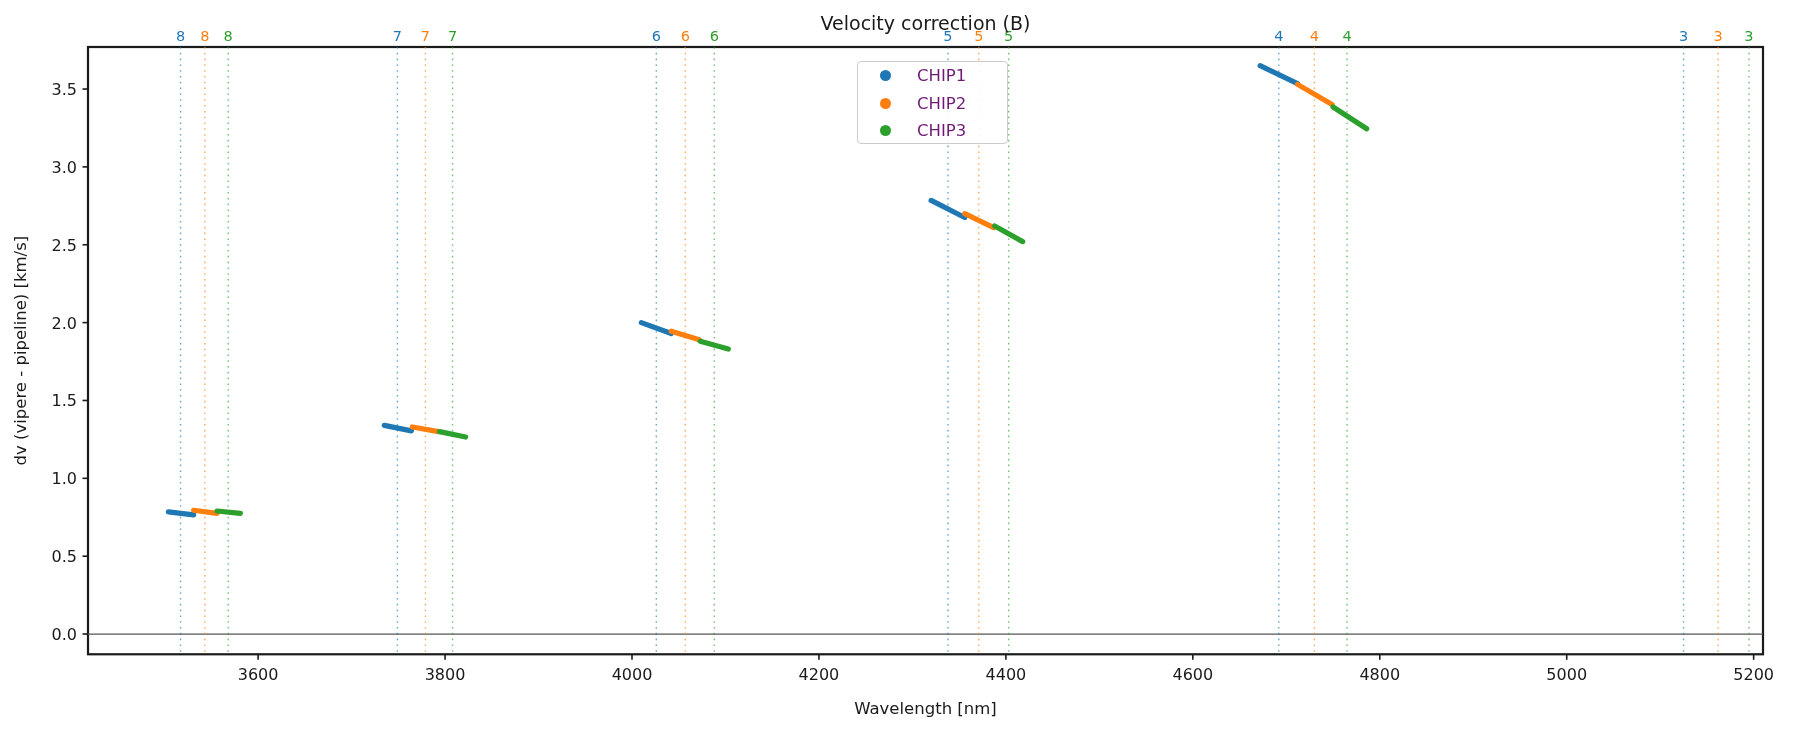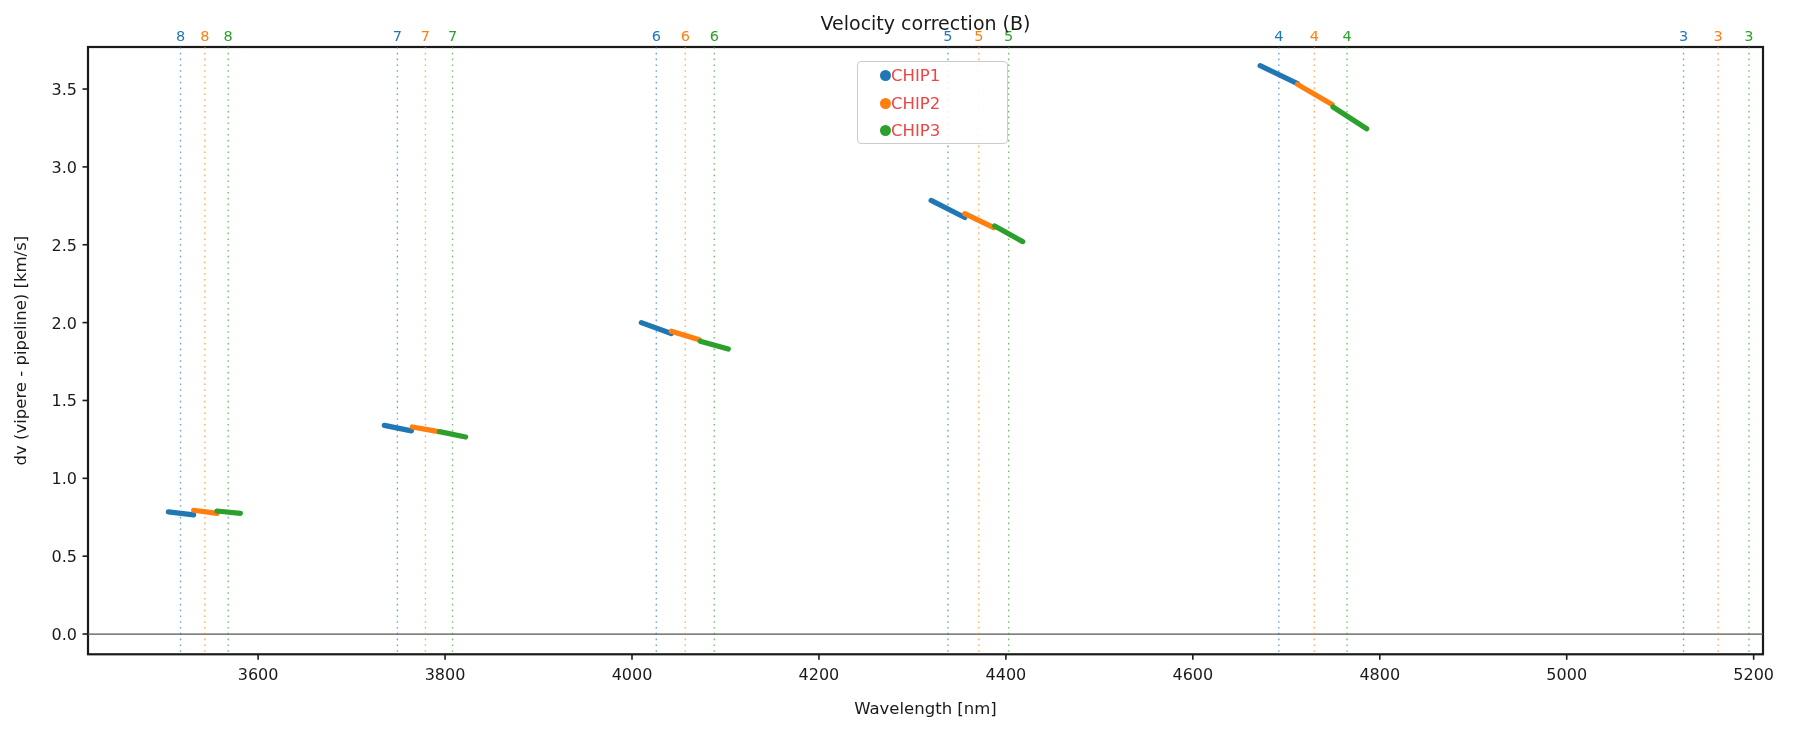--- a/index.html
+++ b/index.html
@@ -7,21 +7,21 @@
   #fig{position:relative;width:1800px;height:750px;overflow:hidden;background:#fff;}
   #plot-svg{position:absolute;left:0;top:0;width:1800px;height:750px;}
   .ttl{font-size:19px;fill:#1a1a1a;text-anchor:middle;}
   .axlbl{font-size:16.5px;fill:#1a1a1a;text-anchor:middle;}
   .tick{font-size:16px;fill:#1a1a1a;}
   .toptick{font-size:14.5px;text-anchor:middle;}
   .legend-box{position:absolute;border:1px solid #cccccc;border-radius:4px;background:rgba(255,255,255,0.88);
               left:857px;top:61px;width:151px;height:83px;box-sizing:border-box;}
   .legend-row{display:flex;align-items:center;height:27.5px;padding-left:22px;}
   .legend-dot{width:11px;height:11px;border-radius:50%;display:inline-block;}
-  .legend-txt{font-size:16.5px;color:#ef4444;font-family:"DejaVu Sans","Liberation Sans",sans-serif;}
+  .legend-txt{font-size:16.5px;color:#701a75;margin-left:26px;font-family:"DejaVu Sans","Liberation Sans",sans-serif;}
 </style>
 </head>
 <body>
 
 <div id="fig">
   <svg id="plot-svg" xmlns="http://www.w3.org/2000/svg">
       <rect x="88" y="47" width="1675" height="607.28" fill="none" stroke="#1a1a1a" stroke-width="2.2"></rect>
       <line x1="88" y1="634.0373333333333" x2="1763" y2="634.0373333333333" stroke="#555555" stroke-width="1.3"></line>
       <line x1="180.53627232142856" y1="47" x2="180.53627232142856" y2="654.28" stroke="#1f77b4" stroke-width="1.4" stroke-dasharray="1.6 4.2" opacity="0.65"></line>
       <text x="180.53627232142856" y="41" fill="#1f77b4" class="toptick">8</text>

